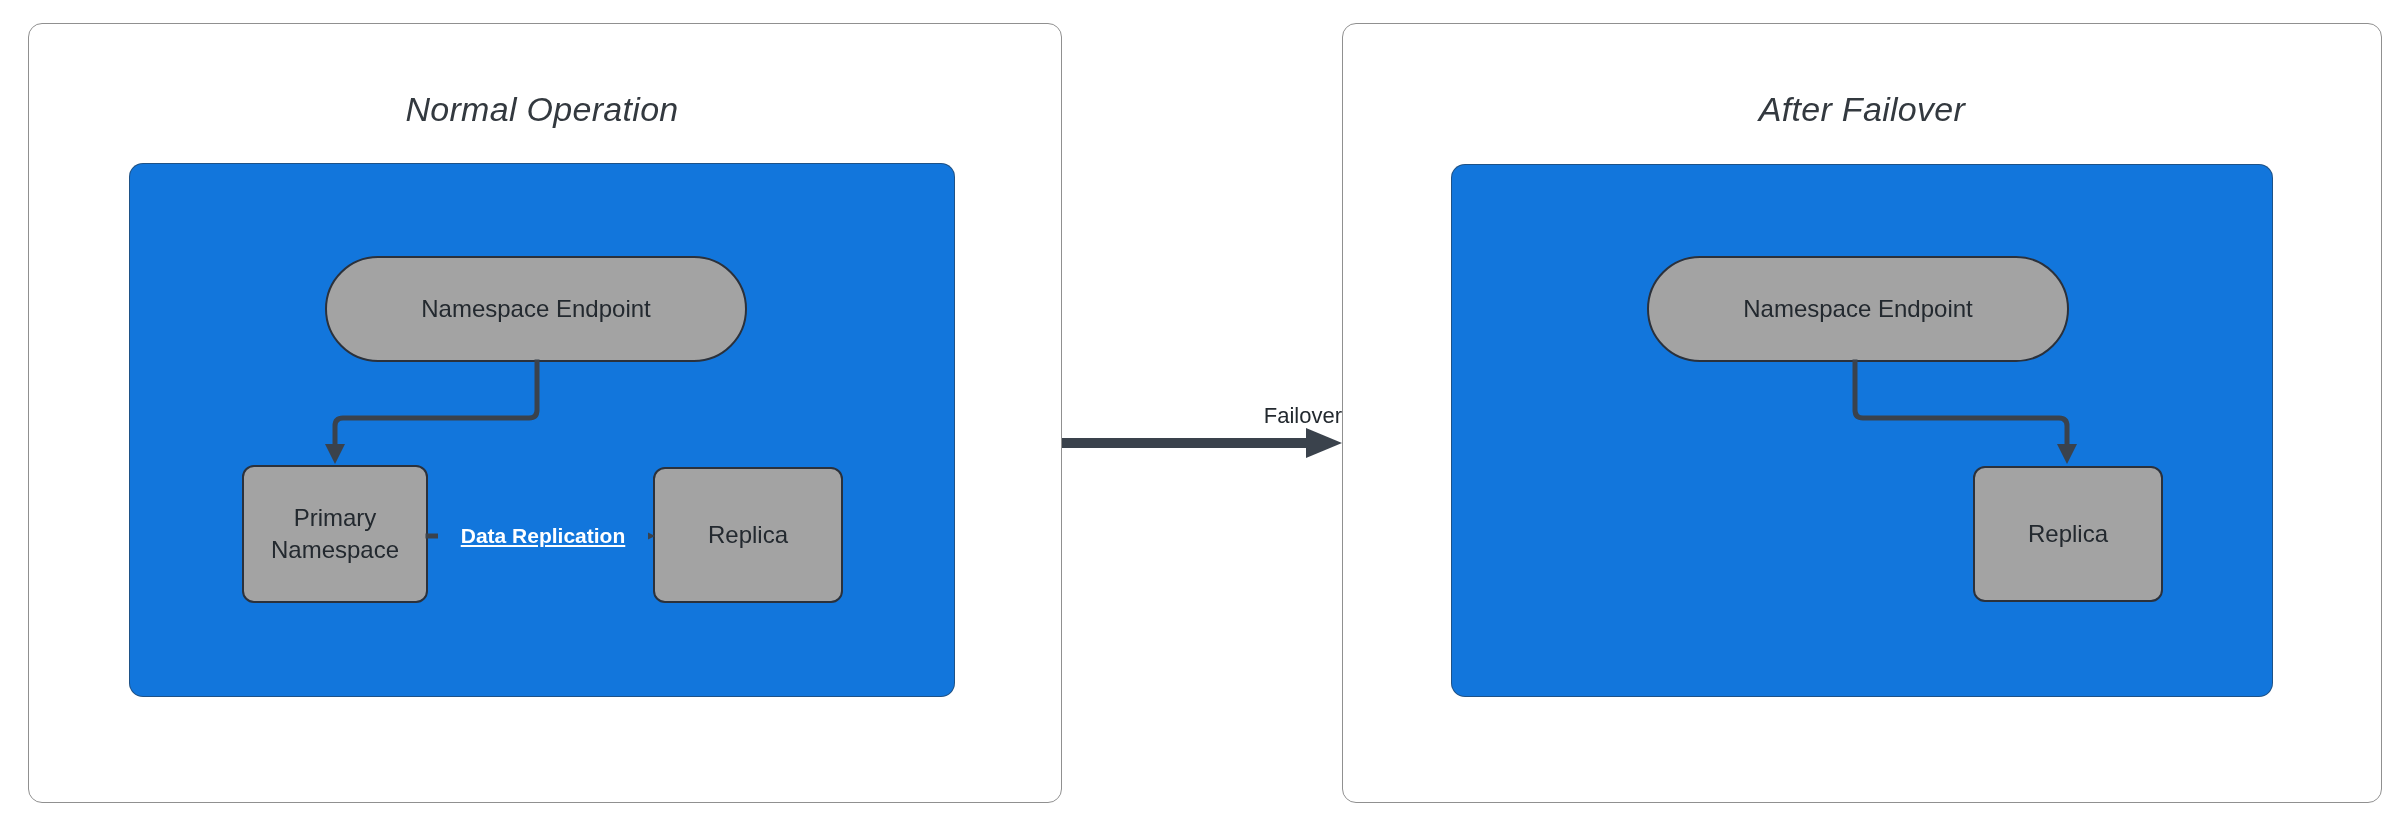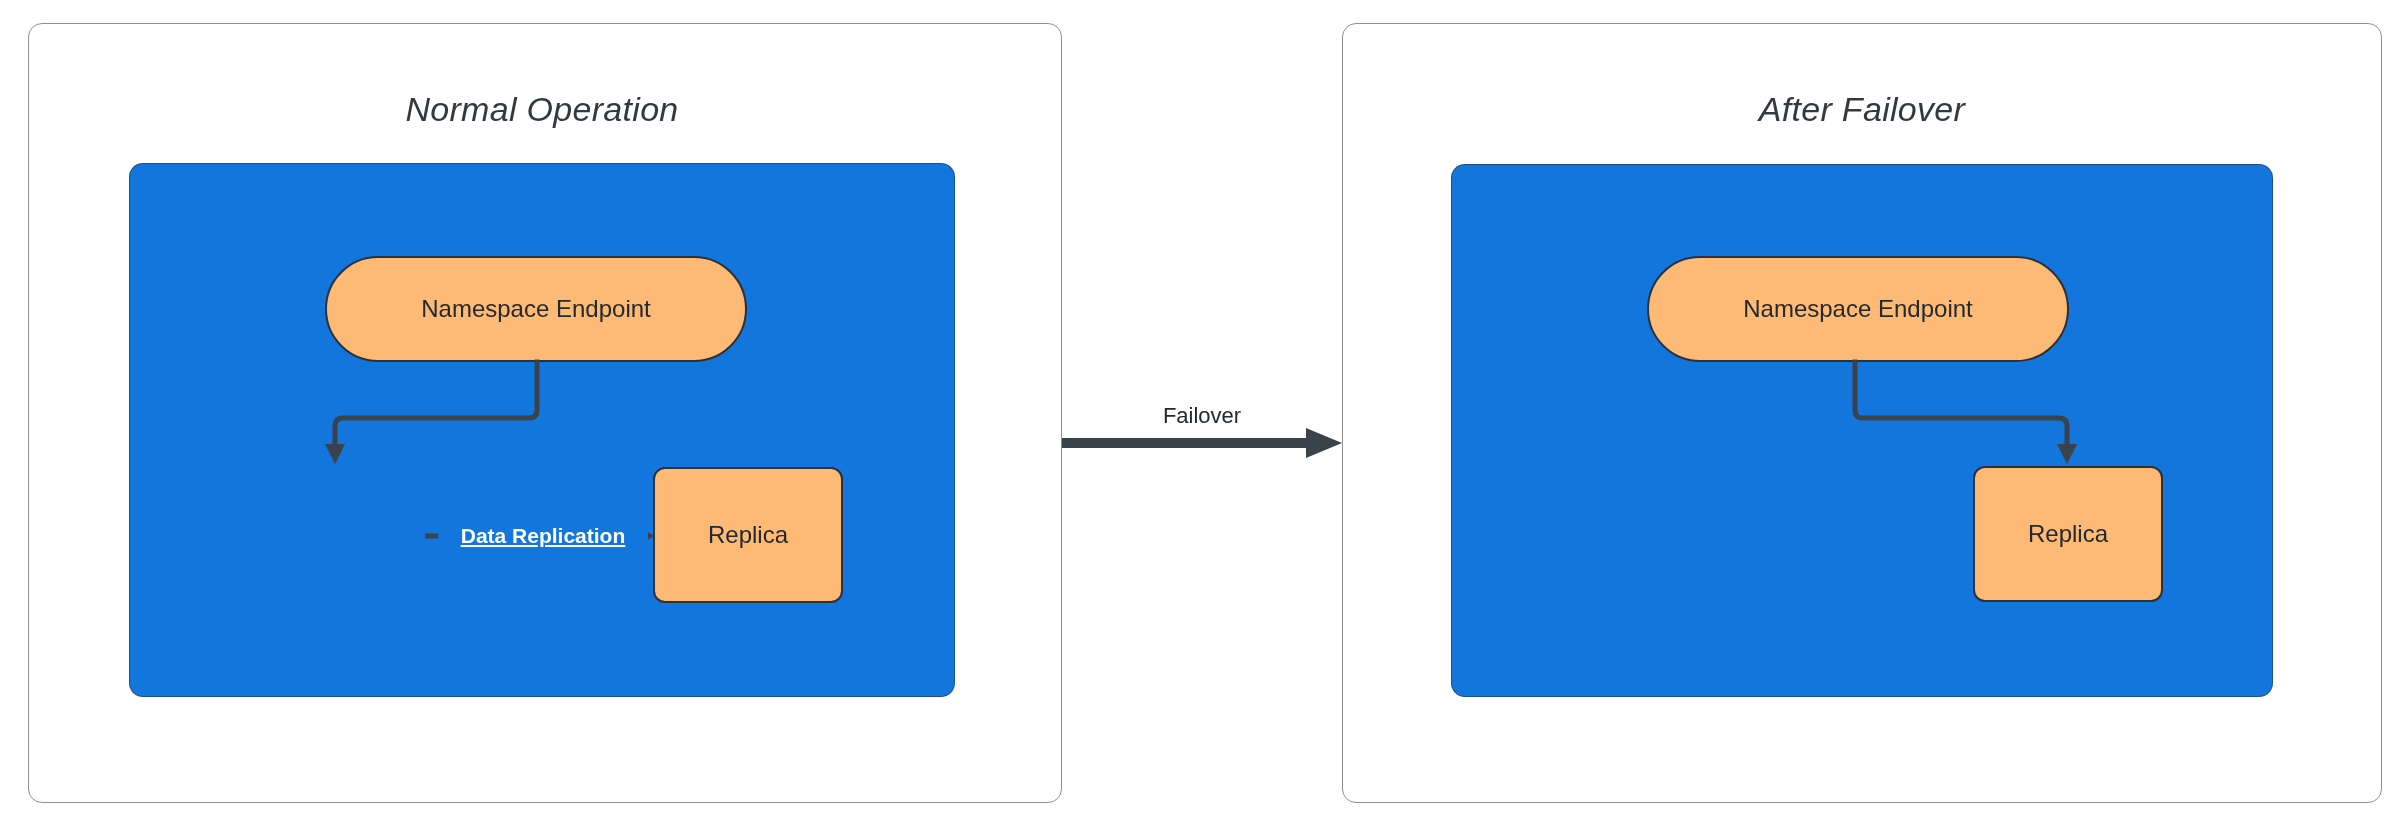--- a/index.html
+++ b/index.html
@@ -29,21 +29,21 @@
     font-size:34px;font-style:italic;color:var(--title-text);letter-spacing:0.3px;}
   .title-left{left:129px;width:826px;}
   .title-right{left:1451px;width:822px;}
 
   .cluster{position:absolute;background:var(--cluster-blue);
     border:1px solid var(--cluster-border);border-radius:14px;}
   .cluster-left{left:129px;top:163px;width:826px;height:534px;}
   .cluster-right{left:1451px;top:164px;width:822px;height:533px;}
 
   .node{position:absolute;display:flex;align-items:center;justify-content:center;
-    text-align:center;background:#fdba74;border:2px solid var(--node-border);
+    text-align:center;background:#a3a3a3;border:2px solid var(--node-border);
     color:var(--text-dark);font-size:24px;line-height:1.35;}
   .stadium{border-radius:53px;}
   .stadium-left{left:325px;top:256px;width:422px;height:106px;}
   .stadium-right{left:1647px;top:256px;width:422px;height:106px;}
   .box{border-radius:12px;padding:0 18px;}
   .box-primary{left:242px;top:465px;width:186px;height:138px;}
   .box-replica-left{left:653px;top:467px;width:190px;height:136px;}
   .box-recovering{left:1563px;top:466px;width:189px;height:139px;
     background:var(--recovering-fill);border-color:var(--recovering-border);
     color:var(--recovering-text);font-style:italic;}
@@ -53,33 +53,36 @@
     pointer-events:none;}
   .edge{fill:none;stroke:var(--connector);stroke-width:5;stroke-linecap:square;}
   .edge-thick{fill:none;stroke:var(--connector);stroke-width:10;}
   .arrowhead{fill:var(--connector);stroke:none;}
 
   .edge-label{position:absolute;left:438px;top:521px;width:210px;height:30px;
     display:flex;align-items:center;justify-content:center;
     background:var(--cluster-blue);color:var(--edge-label-text);
     font-size:21px;font-weight:bold;white-space:nowrap;text-decoration:underline;}
   .failover-label{position:absolute;left:1062px;top:403px;width:280px;
-    text-align:center;font-size:22px;color:var(--text-dark);}
+    text-align:right;font-size:22px;color:var(--text-dark);}
 </style>
 </head>
 <body>
 
 <div class="stage">
 
   <div class="panel panel-left"></div>
   <div class="panel-title title-left">Normal Operation</div>
   <div class="cluster cluster-left"></div>
 
   <div class="node stadium stadium-left">
     <span>Namespace Endpoint</span>
+  </div>
+  <div class="node box box-primary">
+    <span>Primary Namespace</span>
   </div>
   <div class="node box box-replica-left">
     <span>Replica</span>
   </div>
 
   <div class="panel panel-right"></div>
   <div class="panel-title title-right">After Failover</div>
   <div class="cluster cluster-right"></div>
 
   <div class="node stadium stadium-right">

